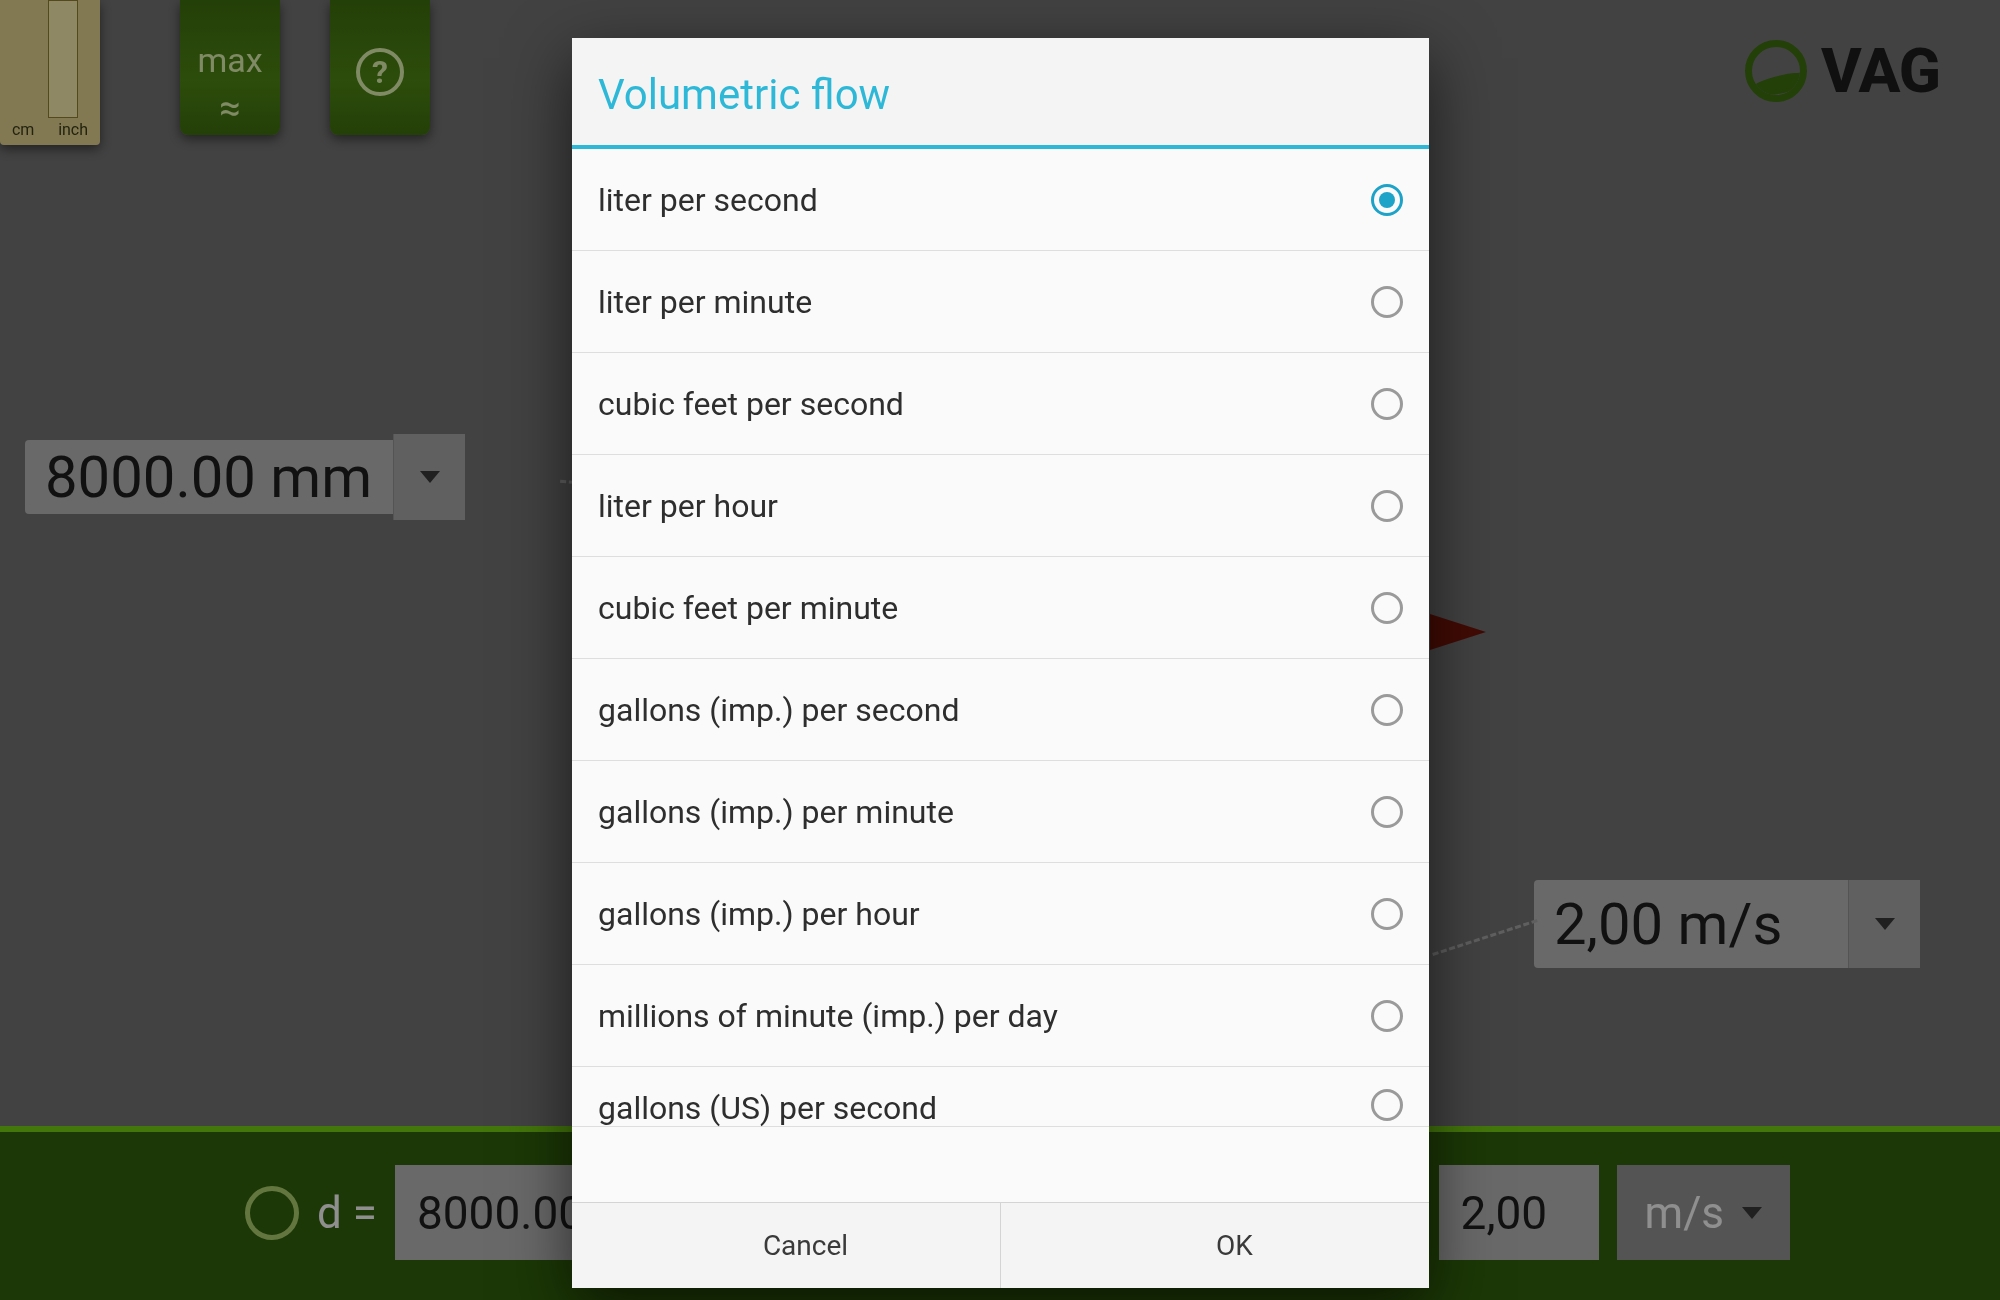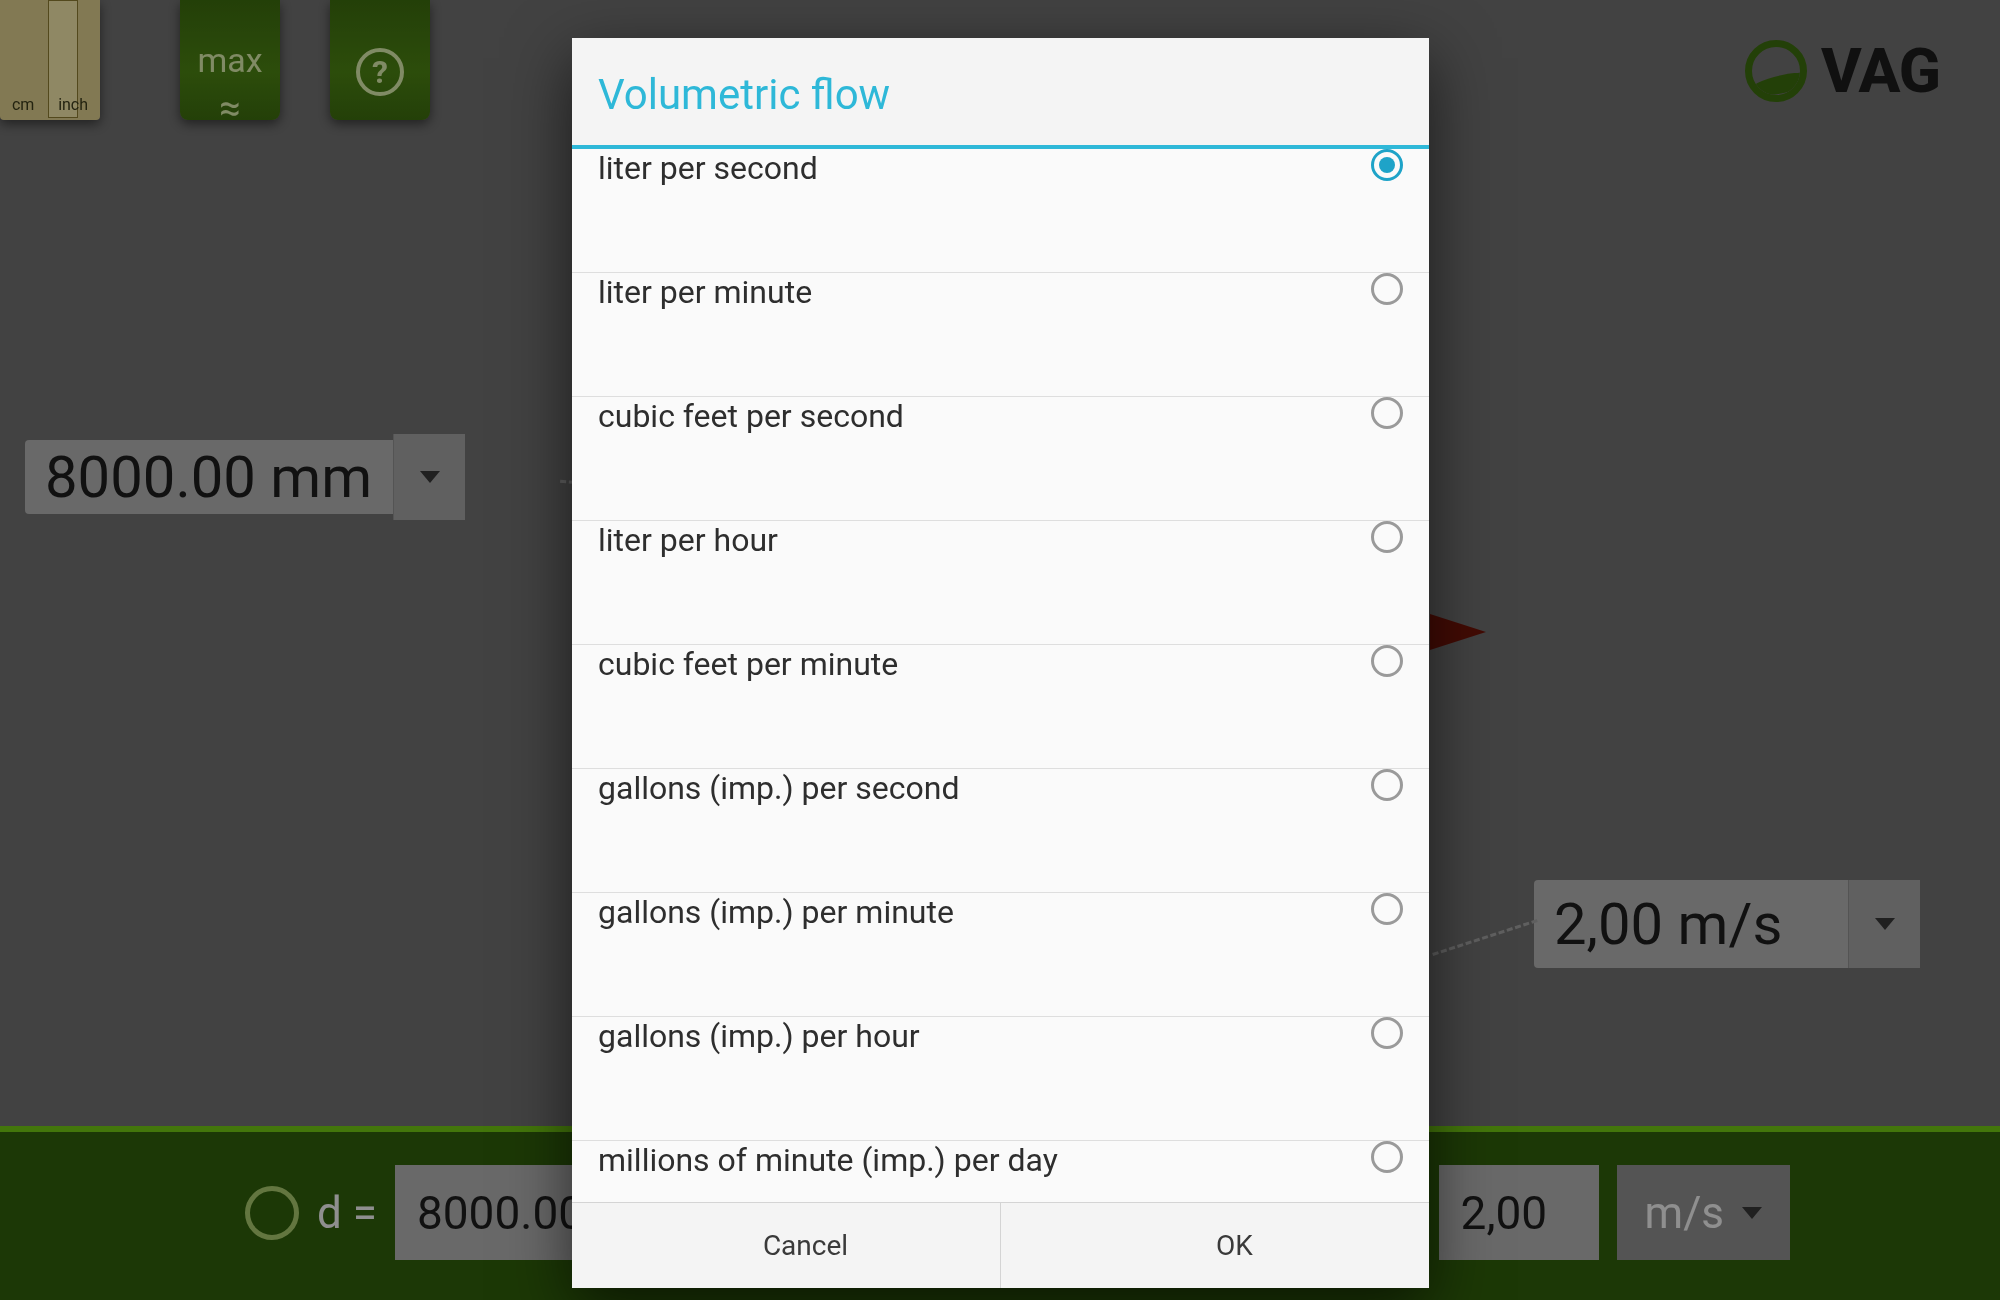--- a/index.html
+++ b/index.html
@@ -8,29 +8,29 @@
 
   
   .backdrop {
     position: absolute; inset: 0;
     background: #424242;
   }
 
   
   .ribbon {
     position: absolute; top: 0;
-    width: 100px; height: 120px;
+    width: 100px; height: 135px;
     background: linear-gradient(to bottom, #3b6a0e, #4a8012 60%, #3b6a0e);
     border-radius: 0 0 8px 8px;
     box-shadow: 0 4px 12px rgba(0,0,0,0.5);
     display: flex; flex-direction: column; align-items: center; justify-content: flex-start;
     color: #fff;
     filter: brightness(0.6);
   }
-  .ribbon-ruler { left: 25px; width: 100px; height: 120px; background: #d9ca8a; filter: brightness(0.6); border-radius: 0 0 4px 4px; box-shadow: 0 4px 12px rgba(0,0,0,0.5);}
+  .ribbon-ruler { left: 25px; width: 100px; height: 145px; background: #d9ca8a; filter: brightness(0.6); border-radius: 0 0 4px 4px; box-shadow: 0 4px 12px rgba(0,0,0,0.5);}
   .ribbon-ruler-inner { position:absolute; left:48px; top:0; width:30px; height:118px; background:#efe2a6; border:1px solid #8a7a30;}
   .ribbon-ruler-labels { position:absolute; bottom:6px; left:0; right:0; display:flex; justify-content:space-around; font-size:16px; color:#3a3a1a;}
   .ribbon-max { left: 180px; }
   .ribbon-help { left: 330px; }
   .ribbon-max .max-text { margin-top: 40px; font-size: 34px; color: #d6e7a8; }
   .ribbon-max .wave { margin-top: 6px; font-size: 38px; color: #d6e7a8; }
   .ribbon-help .help-circle { margin-top: 48px; width: 48px; height: 48px; border: 4px solid #d6e7a8; border-radius: 50%; display:flex; align-items:center; justify-content:center; color:#d6e7a8; font-size:32px; font-weight:bold;}
 
   
   .logo {
@@ -94,22 +94,22 @@
     color: #2eb8d8;
     font-weight: 400;
     border-bottom: 4px solid #2eb8d8;
     background:#f4f4f4;
   }
   .options {
     flex: 1; overflow-y: hidden;
     background: #fafafa;
   }
   .option-row {
-    height: 124px; padding: 0 26px;
-    display: flex; align-items: flex-start; justify-content: space-between;
+    height: 102px; padding: 0 26px;
+    display: flex; align-items: center; justify-content: space-between;
     border-bottom: 1px solid #dedede;
     font-size: 32px; color: #2e2e2e;
     cursor: pointer;
   }
   .option-row:last-child{ height:60px; align-items:flex-start; padding-top:22px;}
   .radio {
     width: 32px; height: 32px; border-radius: 50%;
     border: 3px solid #9a9a9a; flex-shrink:0;
     display:flex; align-items:center; justify-content:center;
   }

